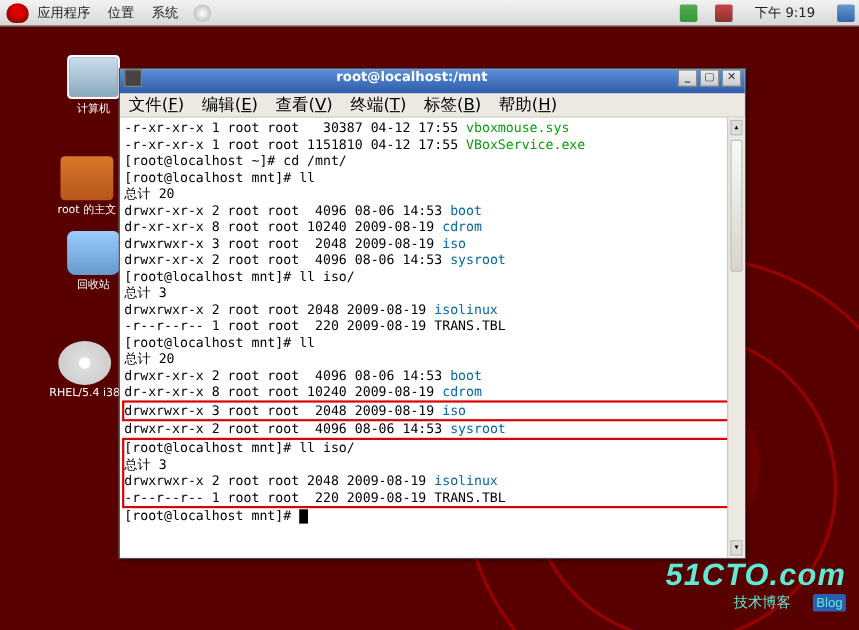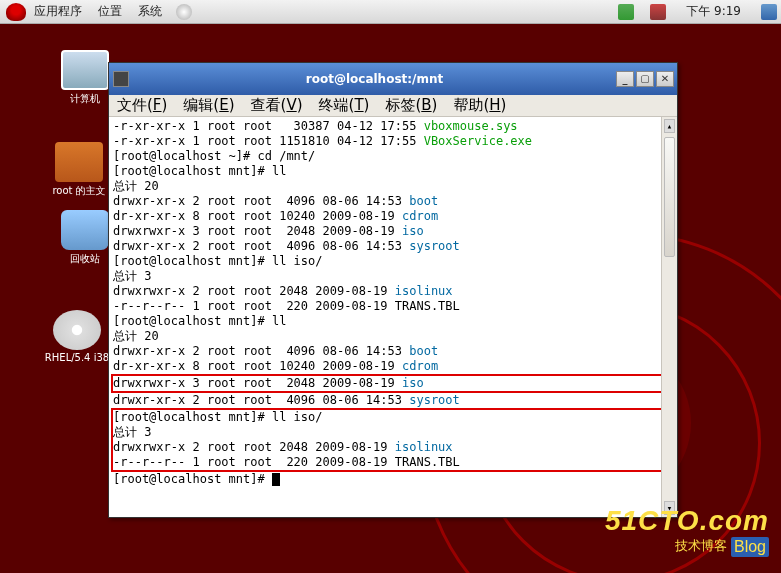--- a/index.html
+++ b/index.html
@@ -82,24 +82,24 @@
     .terminal-window {
       position: absolute;
       left: 108px;
       top: 62px;
       width: 570px;
       background: #fff;
       border: 1px solid #333;
       box-shadow: 2px 2px 4px rgba(0,0,0,0.4);
     }
     .titlebar {
-      height: 32px;
+      height: 22px;
       background: linear-gradient(#5b8fd8, #2f5ca8);
       display: flex;
-      align-items: center;
+      align-items: flex-start;
       color: #fff;
       font-size: 12px;
       font-weight: bold;
     }
     .titlebar .wnd-icon {
       width: 16px; height: 16px;
       margin: 0 4px;
       background: #444;
       border:1px solid #888;
     }
@@ -171,26 +171,26 @@
       text-align:center; font-size:9px; line-height:12px;
     }
     .arr-up { top:2px; }
     .arr-dn { bottom:2px; }
 
     
     .watermark {
       position:absolute;
       right:12px; bottom:16px;
       text-align:right;
-      color:#fde047;
+      color:#5eead4;
       font-family: Arial, sans-serif;
     }
     .watermark .big { font-size:28px; font-weight:bold; font-style:italic; letter-spacing:1px; }
-    .watermark .sub { font-size:13px; display:flex; justify-content:flex-end; align-items:flex-start; gap:4px; }
-    .watermark .blog { background:#2a5fb0; font-size:16px; padding:1px 3px; border-radius:2px; }
+    .watermark .sub { font-size:13px; display:flex; justify-content:flex-end; align-items:center; gap:20px; }
+    .watermark .blog { background:#2a5fb0; font-size:12px; padding:1px 3px; border-radius:2px; }
 
     
     .bg-circle {
       position:absolute;
       border:3px solid rgba(180,0,0,0.7);
       border-radius:50%;
     }
   </style>
 </head>
 <body>

